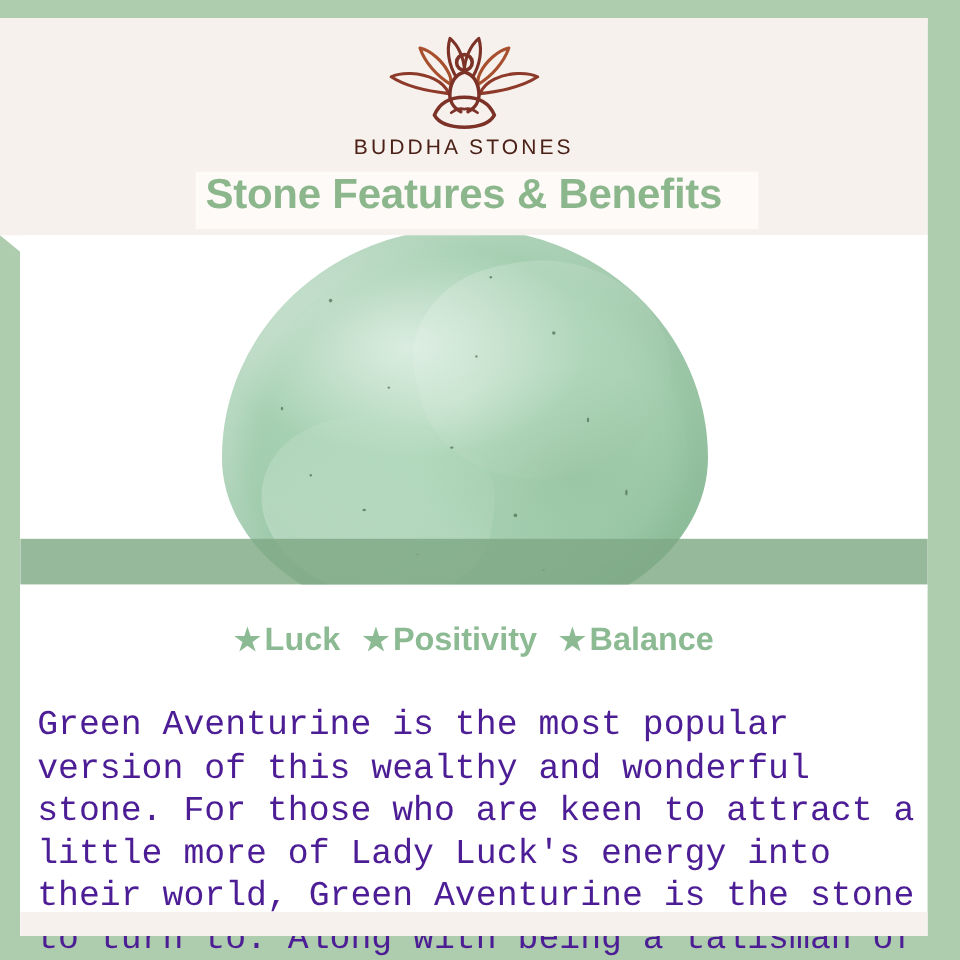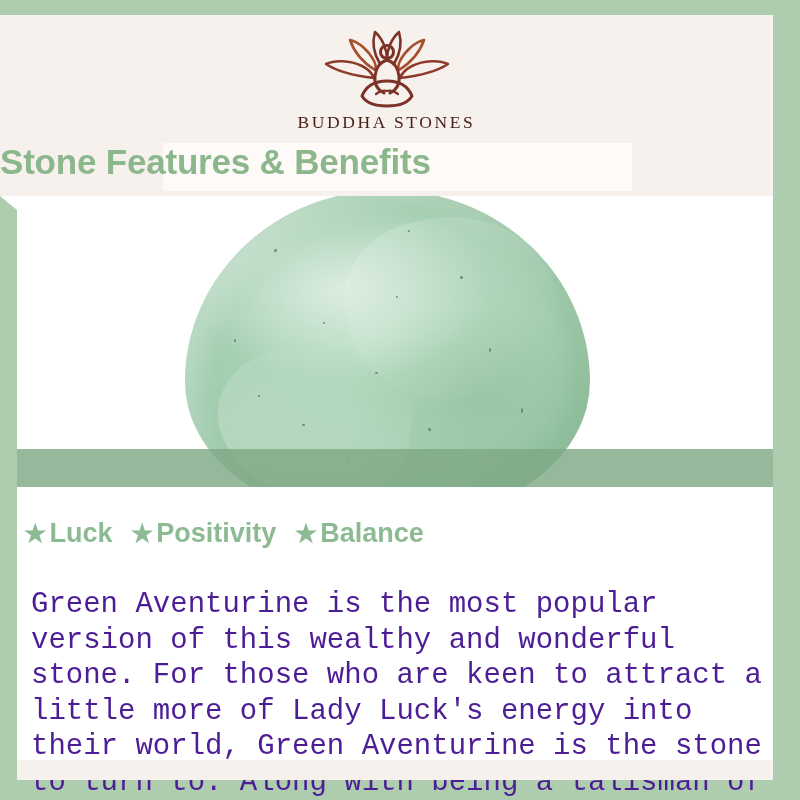--- a/index.html
+++ b/index.html
@@ -68,21 +68,21 @@
     width: 773px;
     text-align: center;
   }
   .logo-mark {
     width: 150px;
     height: 92px;
     margin: 0 auto;
     display: block;
   }
   .logo-wordmark {
-    font-family: Liberation Serif, serif;
+    font-family: Liberation Sans, sans-serif;
     font-size: 17.5px;
     letter-spacing: 2.6px;
     color: #4a2017;
     margin-top: 2px;
     white-space: nowrap;
   }
 
   
   .title-card {
     position: absolute;
@@ -90,21 +90,21 @@
     left: 163px;
     width: 469px;
     height: 48px;
     background: #fdfaf8;
   }
   .title-text {
     position: absolute;
     top: 142px;
     left: 0;
     width: 773px;
-    text-align: left;
+    text-align: center;
     font-family: "Liberation Sans Narrow", "Liberation Sans", sans-serif;
     font-size: 35px;
     font-weight: bold;
     letter-spacing: -0.2px;
     color: #8cb78c;
     white-space: nowrap;
   }
 
   
   .photo-area {
@@ -176,21 +176,21 @@
     letter-spacing: 0.1px;
     white-space: nowrap;
   }
 
   
   .benefits-row {
     position: absolute;
     top: 518px;
     left: 17px;
     width: 756px;
-    text-align: left;
+    text-align: center;
     white-space: nowrap;
   }
   .benefit {
     display: inline-block;
     font-family: "Liberation Sans Narrow", "Liberation Sans", sans-serif;
     font-size: 27px;
     font-weight: bold;
     color: #8cba92;
     margin: 0 7px;
   }

